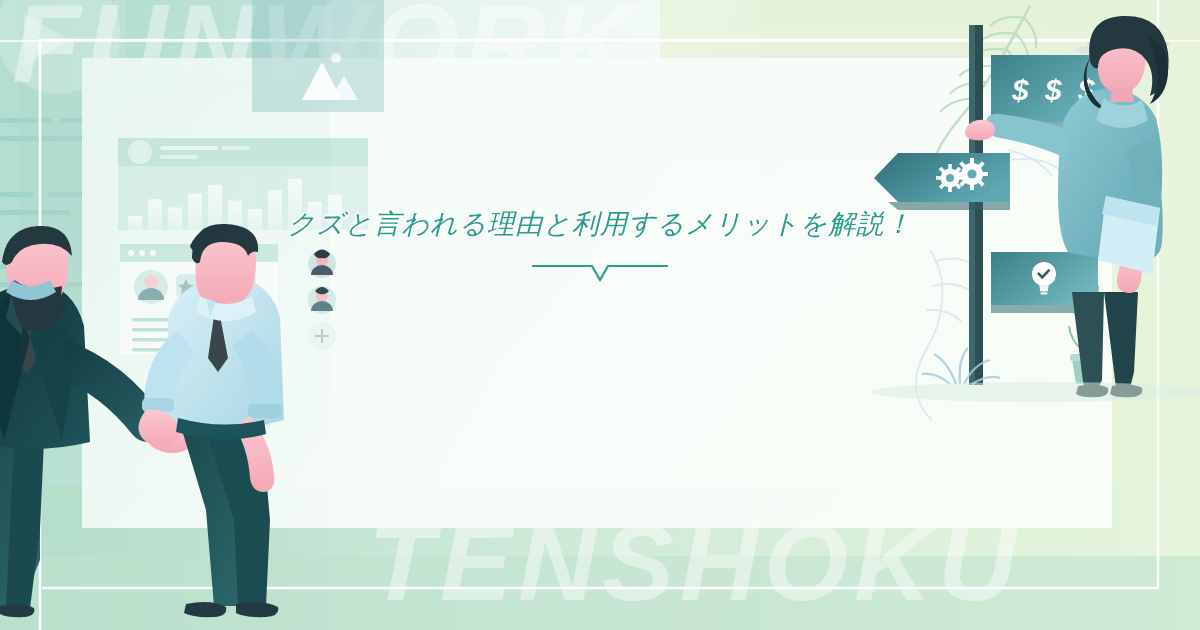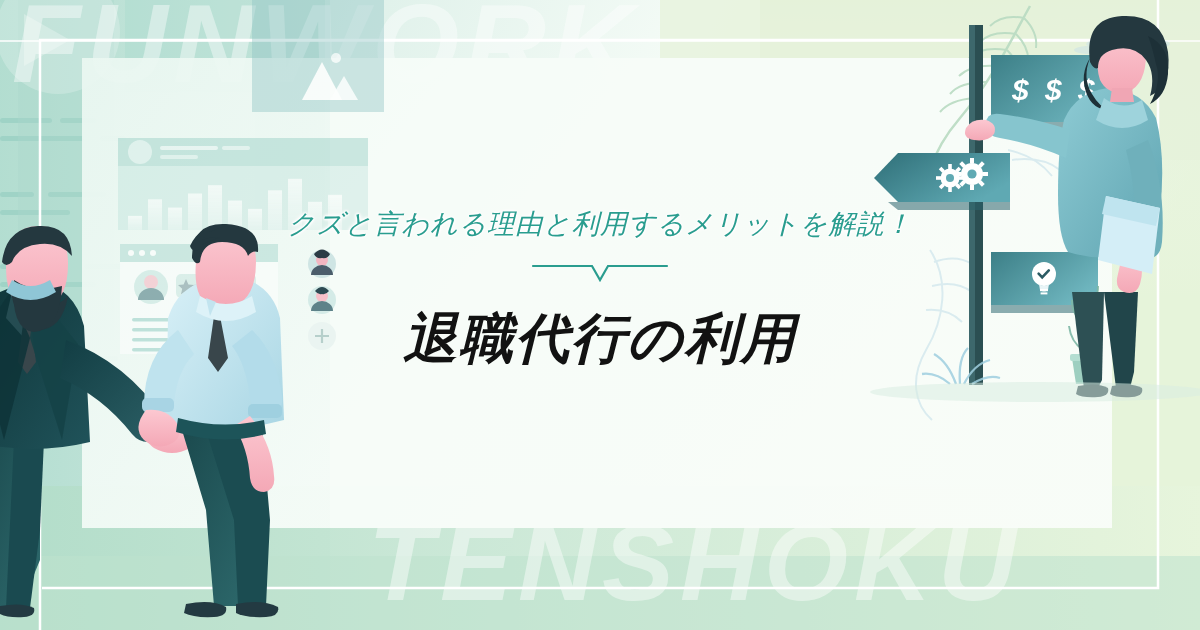--- a/index.html
+++ b/index.html
@@ -466,16 +466,15 @@
   <div id="text-block">
 
     <div id="subtitle">クズと言われる理由と利用するメリットを解説！</div>
 
     <div id="divider-wrap">
       <svg width="140" height="26" viewBox="0 0 140 26">
         <path d="M3,8 H62 L70,22 L78,8 H137" fill="none" stroke="#2a9d8f" stroke-width="2.2" stroke-linecap="round"></path>
       </svg>
     </div>
 
-    <div id="title">退職代行の利用</div>
   </div>
 
 </div>
 
 </body></html>

